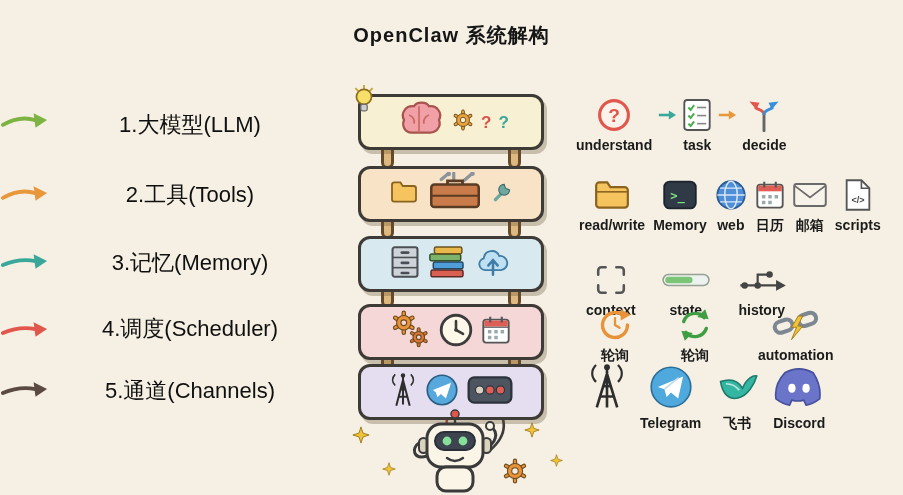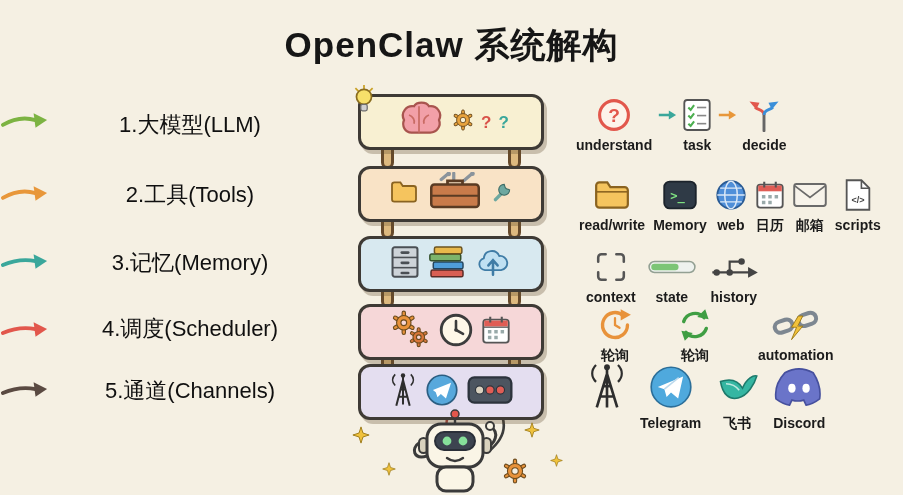--- a/index.html
+++ b/index.html
@@ -1,20 +1,20 @@
 <!DOCTYPE html>
 <html><head>
 <meta charset="utf-8">
 <style>
   * { margin:0; padding:0; box-sizing:border-box; }
   body { background:#d8d3c6; font-family:"Liberation Sans","DejaVu Sans",sans-serif; }
   .canvas { position:relative; width:903px; height:495px; background:#f5f0e3; overflow:hidden; margin:0 auto; }
 
   .title { position:absolute; top:22px; left:0; right:0; text-align:center;
-           font-size:35px; font-weight:800; color:#161616; letter-spacing:1px; }
+           font-size:20px; font-weight:800; color:#161616; letter-spacing:1px; }
 
   .llabel { position:absolute; left:38px; width:304px; text-align:center;
             font-size:22px; font-weight:400; color:#101010; line-height:26px; white-space:nowrap; }
 
   .lbox { position:absolute; left:358px; width:186px; height:56px;
           border:3px solid #3e3a35; border-radius:12px; z-index:2;
           display:flex; align-items:center; justify-content:center; gap:7px;
           box-shadow:3px 4px 0 rgba(95,75,45,.30); }
   .b1 { background:#f8f0d2; } .b2 { background:#f9e3c6; } .b3 { background:#d8e9f0; }
   .b4 { background:#f6d7d8; } .b5 { background:#e4def0; }
@@ -342,21 +342,21 @@
         <svg width="28" height="34" viewBox="0 0 24 30">
             <path d="M2 2h13l7 7v19H2z" fill="#fff" stroke="#555" stroke-width="1.6"></path>
             <path d="M15 2v7h7" fill="none" stroke="#555" stroke-width="1.4"></path>
             <text x="12" y="22" text-anchor="middle" font-size="8" font-weight="bold" fill="#444">&lt;/&gt;</text>
           </svg>
       </span>
       <span class="olabel">scripts</span>
     </div>
   </div>
 
-  <div class="orow" style="left:586px;top:248px;gap:12px">
+  <div class="orow" style="left:586px;top:261px;gap:26px">
     <div class="out-item">
       <span class="oicon">
         <svg width="32" height="32" viewBox="0 0 30 30" fill="none" stroke="#555" stroke-width="2.4" stroke-linecap="round">
             <path d="M10 3H6a3 3 0 00-3 3v4M20 3h4a3 3 0 013 3v4M10 27H6a3 3 0 01-3-3v-4M20 27h4a3 3 0 003-3v-4"></path>
           </svg>
       </span>
       <span class="olabel">context</span>
     </div>
     <div class="out-item">
       <span class="oicon">

